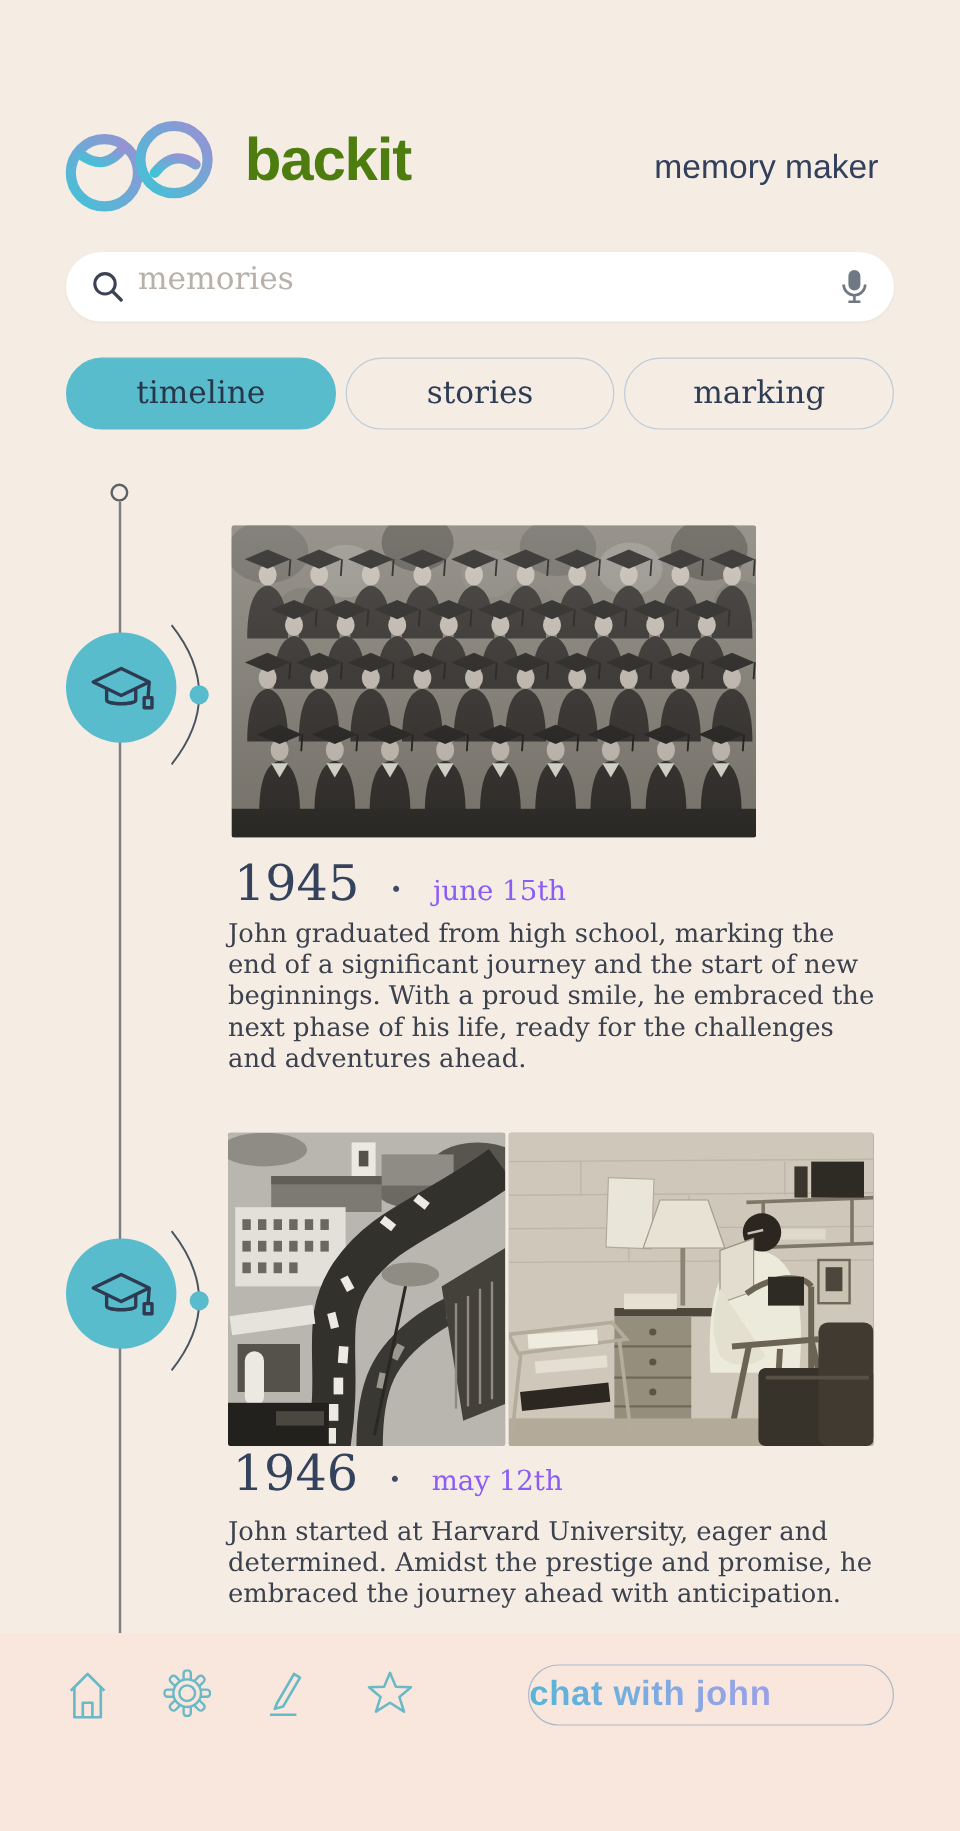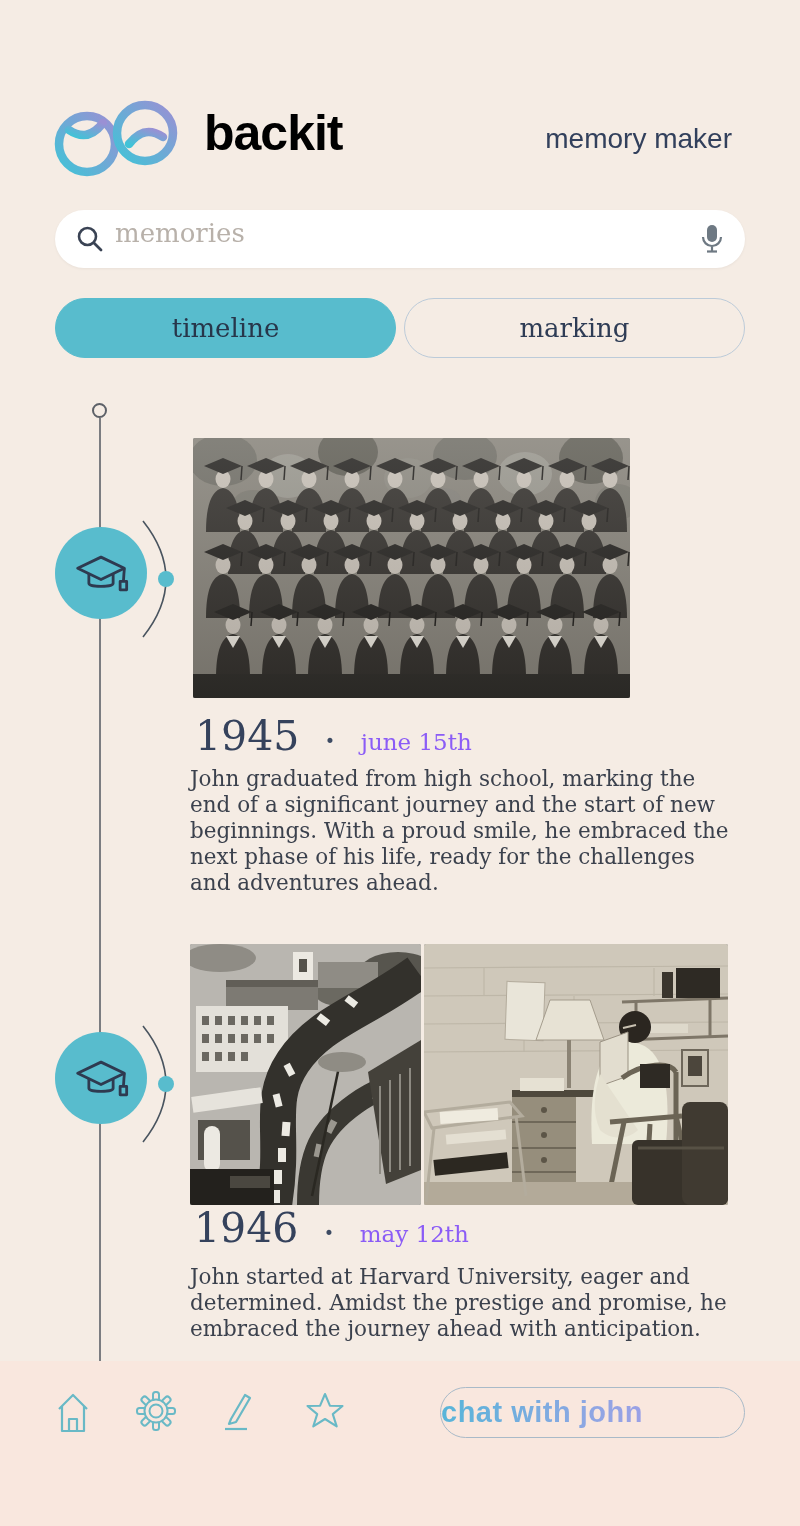--- a/index.html
+++ b/index.html
@@ -4,21 +4,21 @@
 <style>
   * { box-sizing: border-box; margin: 0; padding: 0; }
   html,body { background:#ddd; }
   body { font-family:"DejaVu Serif", serif; }
   .page { position:relative; width:800px; height:1526px; background:#f5ece4; overflow:hidden; margin:0 auto; }
   .abs { position:absolute; }
 
   
   .logo-mark { left:54px; top:97px; width:130px; height:84px; }
   .app-name { left:204px; top:104px; font-family:"Liberation Sans", sans-serif; font-weight:800;
-              font-size:50px; letter-spacing:-1px; color:#000000; }
+              font-size:50px; letter-spacing:-1px; color:#4d7c0f; }
   .tagline  { right:68px; top:123px; font-family:"Liberation Sans", sans-serif; font-weight:400;
               font-size:28px; color:#32405c; }
 
   
   .search-bar { left:55px; top:210px; width:690px; height:58px; background:#ffffff;
                 border-radius:29px; box-shadow:0 1px 3px rgba(0,0,0,.05); }
   .search-icon { position:absolute; left:21px; top:15px; }
   .search-input { position:absolute; left:60px; top:1px; width:555px; height:44px; border:none; outline:none;
                   background:transparent; font-family:"DejaVu Serif", serif; font-size:26px; color:#4a4a4a; }
   .search-input::placeholder { color:#b8b1aa; }
@@ -110,20 +110,23 @@
         <path d="M5,14 a9,9 0 0 0 18,0" fill="none" stroke="#6e7983" stroke-width="2.2"></path>
         <line x1="14" y1="23.5" x2="14" y2="28" stroke="#6e7983" stroke-width="2.2"></line>
         <line x1="9" y1="28.5" x2="19" y2="28.5" stroke="#6e7983" stroke-width="2.2"></line>
       </svg>
     </button>
   </div>
 
   <div class="abs tabs">
     <button class="tab active">
       <span>timeline</span>
+    </button>
+    <button class="tab">
+      <span>stories</span>
     </button>
     <button class="tab">
       <span>marking</span>
     </button>
   </div>
 
   <div class="abs rail-start"></div>
   <div class="abs rail-line"></div>
 
   <button class="abs photo photo-grad" aria-label="Black-and-white group photo of a graduating class in caps and gowns in front of trees">

